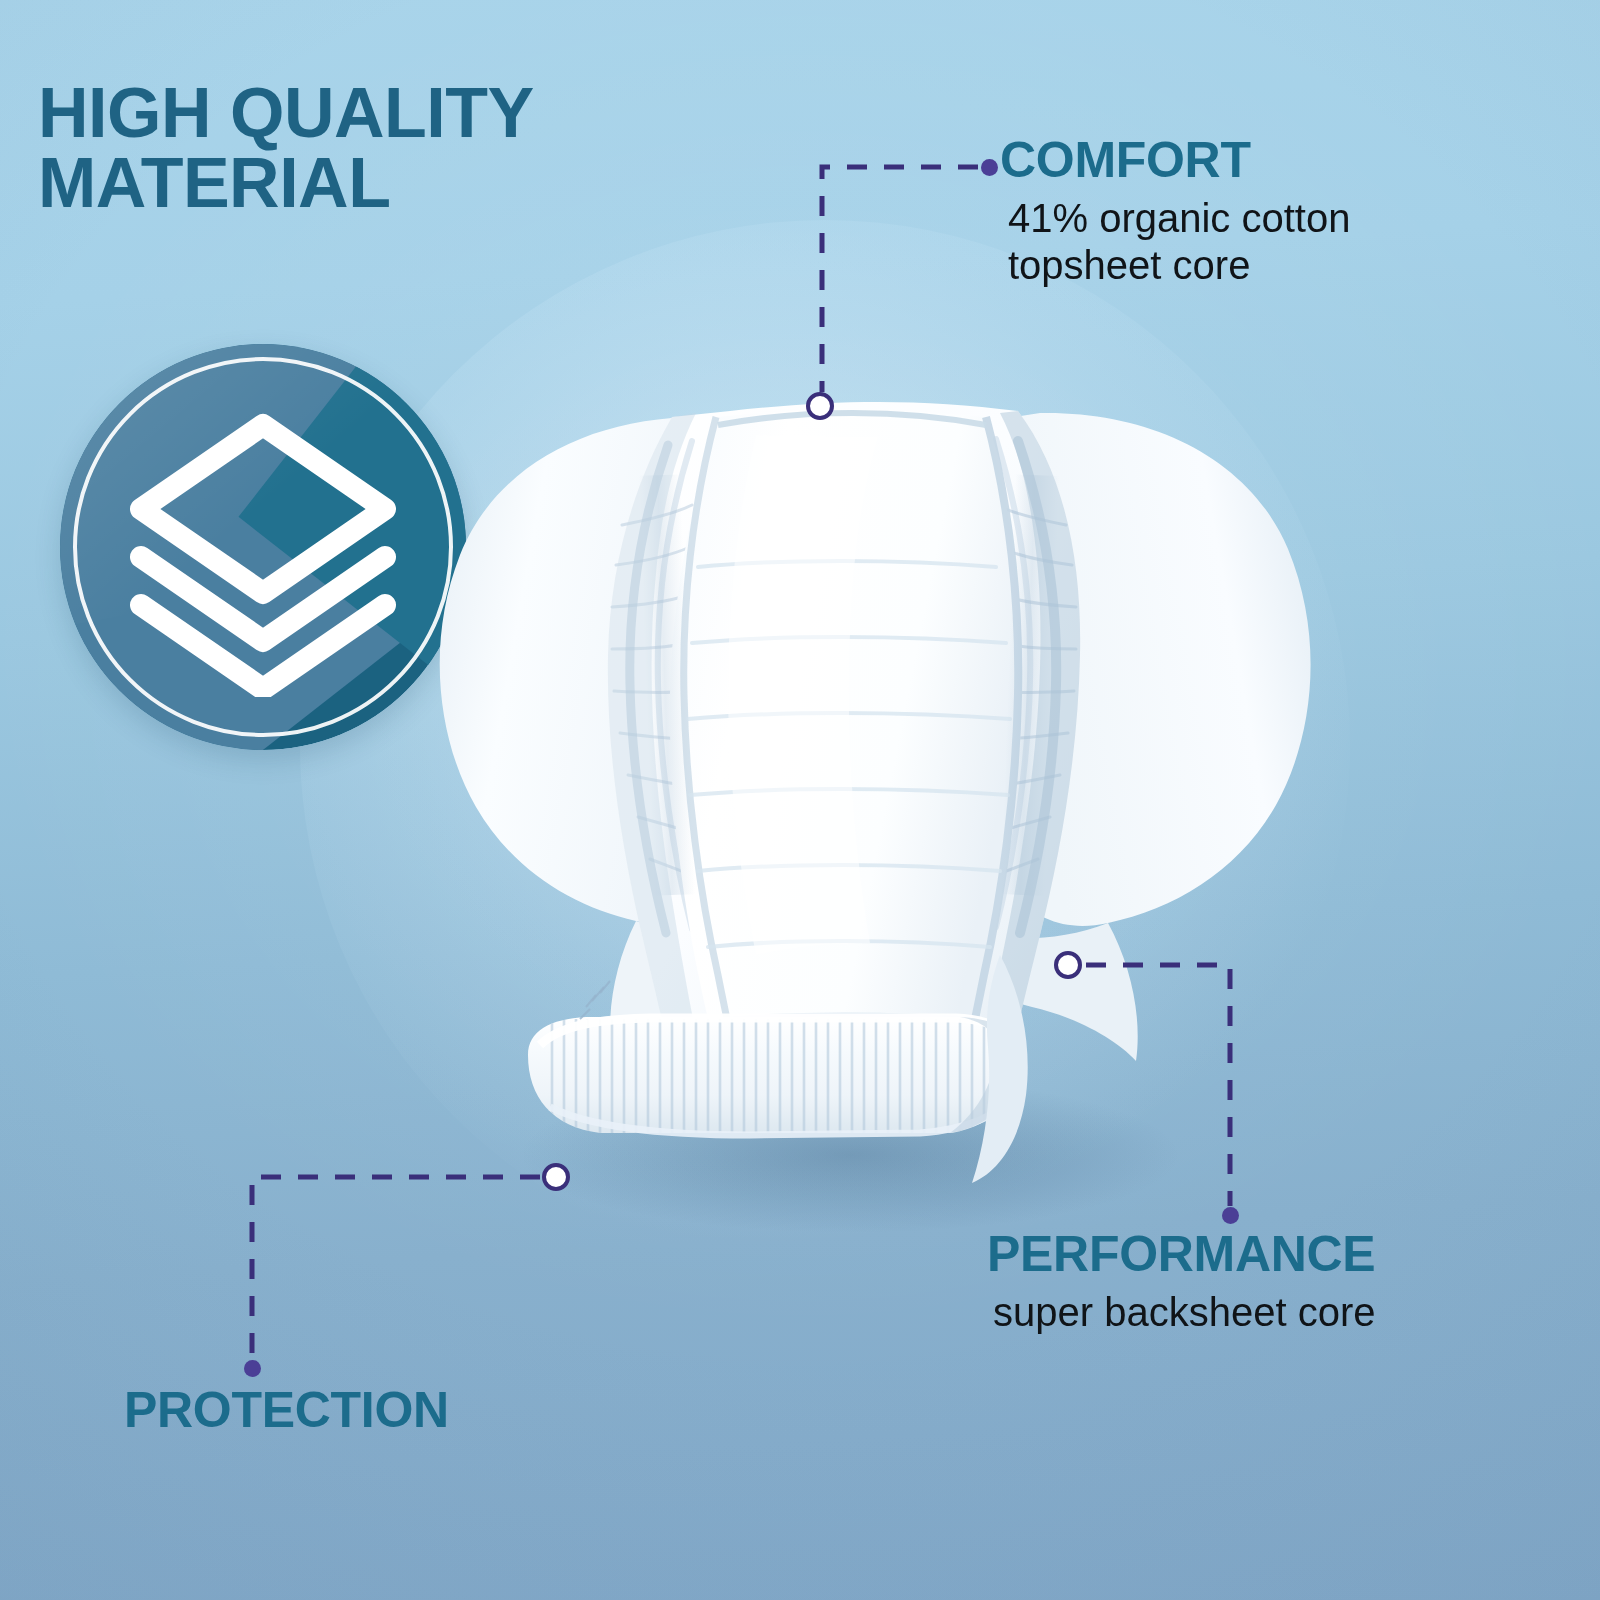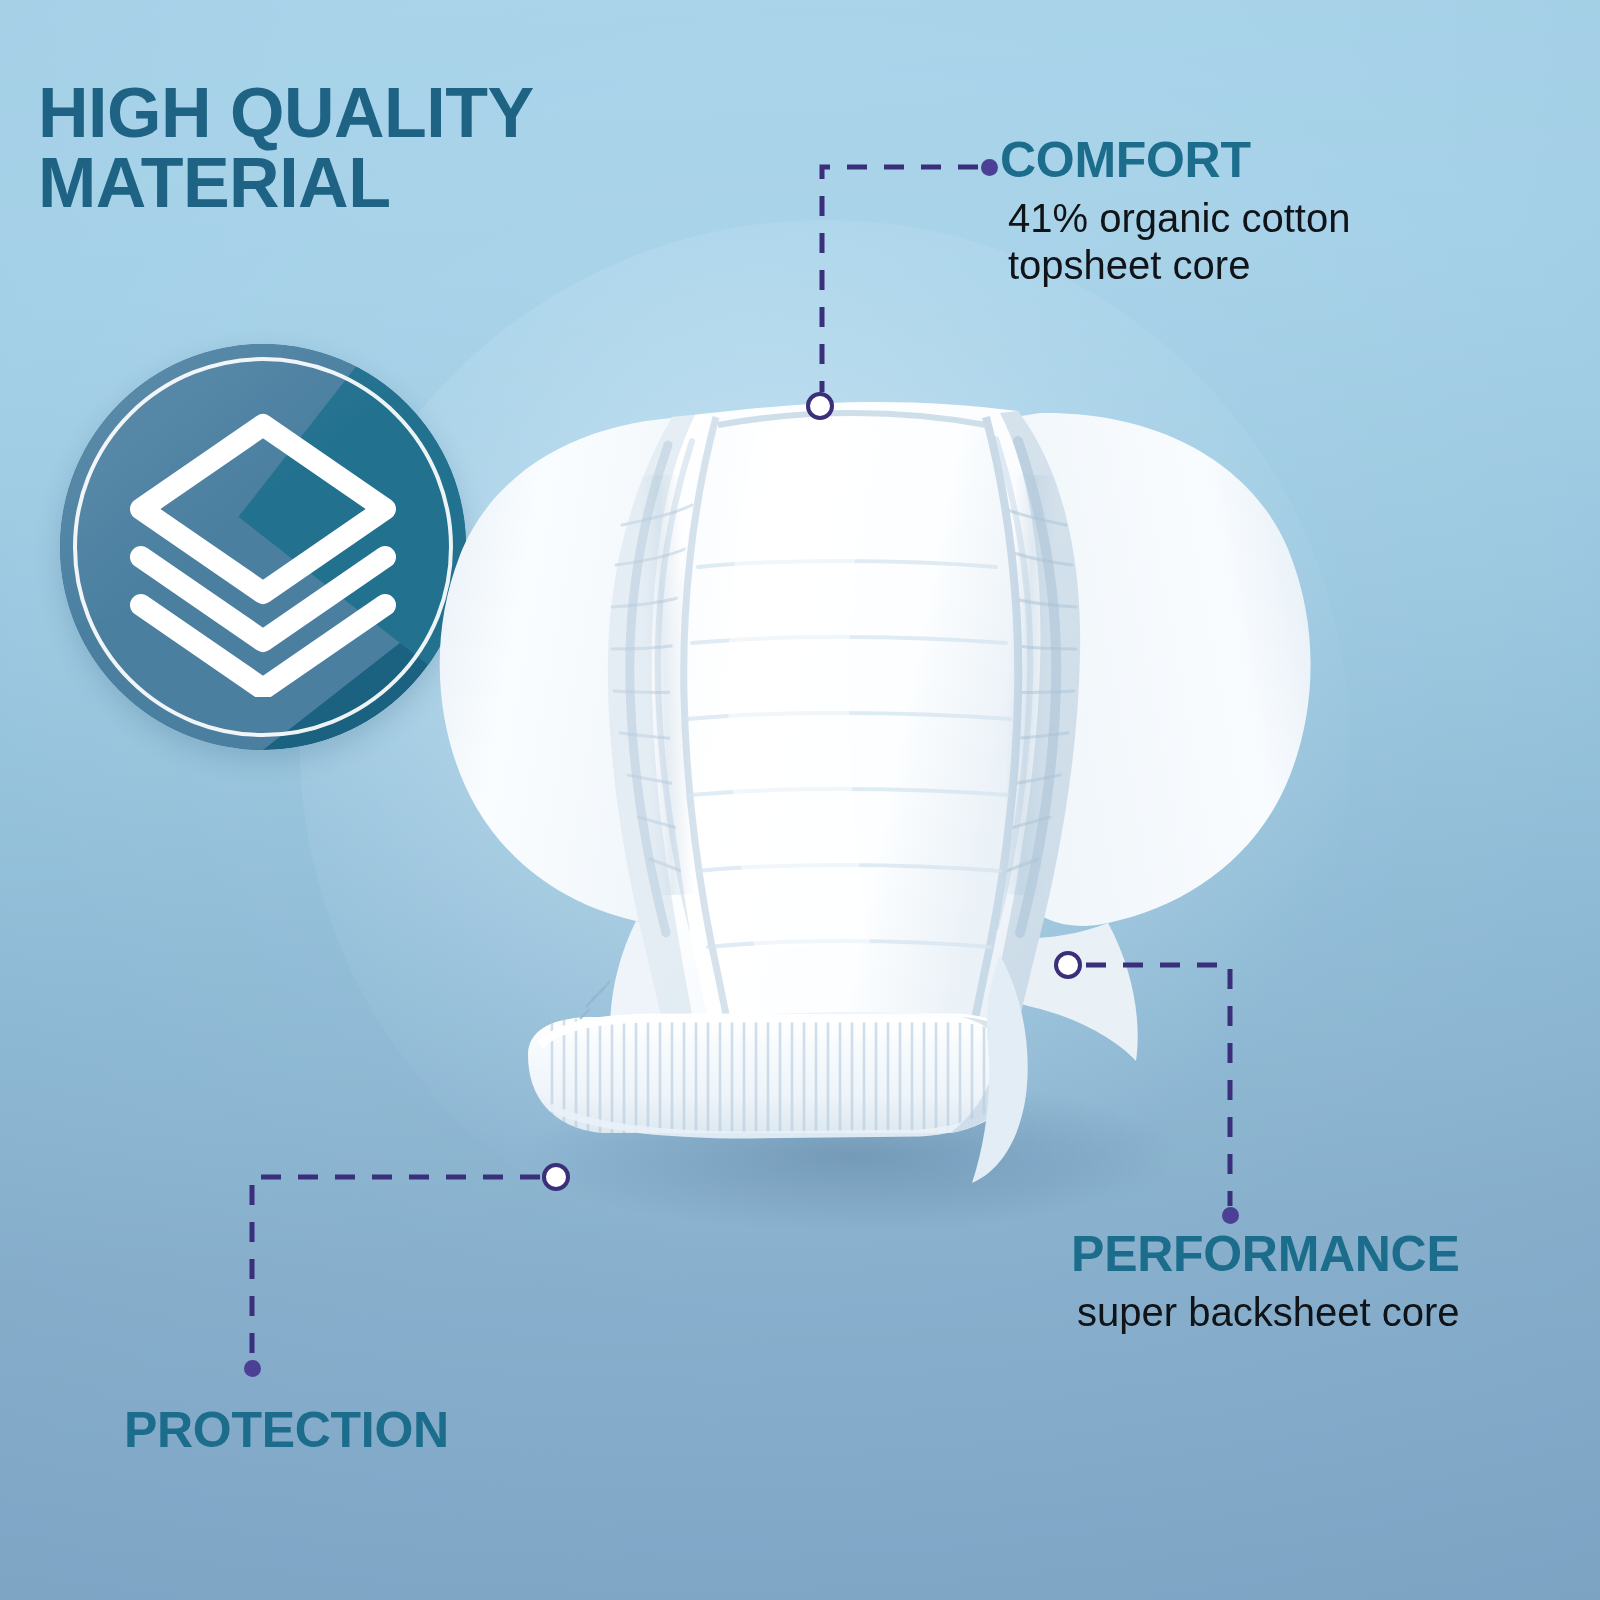--- a/index.html
+++ b/index.html
@@ -133,24 +133,24 @@
     color: #101418;
     font-size: 40px;
     line-height: 1.18;
     font-weight: normal;
     white-space: pre-line;
   }
 
   .callout-comfort { left: 1000px; top: 134px; }
   .callout-comfort p { margin-left: 8px; }
 
-  .callout-performance { left: 1071px; top: 1228px; text-align: right; }
+  .callout-performance { left: 987px; top: 1228px; text-align: left; }
   .callout-performance p { margin-left: 6px; }
 
-  .callout-protection { left: 124px; top: 1384px; margin-top: 20px; }
+  .callout-protection { left: 124px; top: 1384px; }
   .callout-protection p { margin-left: 0px; }
 
   
   .connectors {
     position: absolute;
     inset: 0;
     pointer-events: none;
   }
   .connectors svg { width: 1600px; height: 1600px; display:block; overflow: visible; }
 

